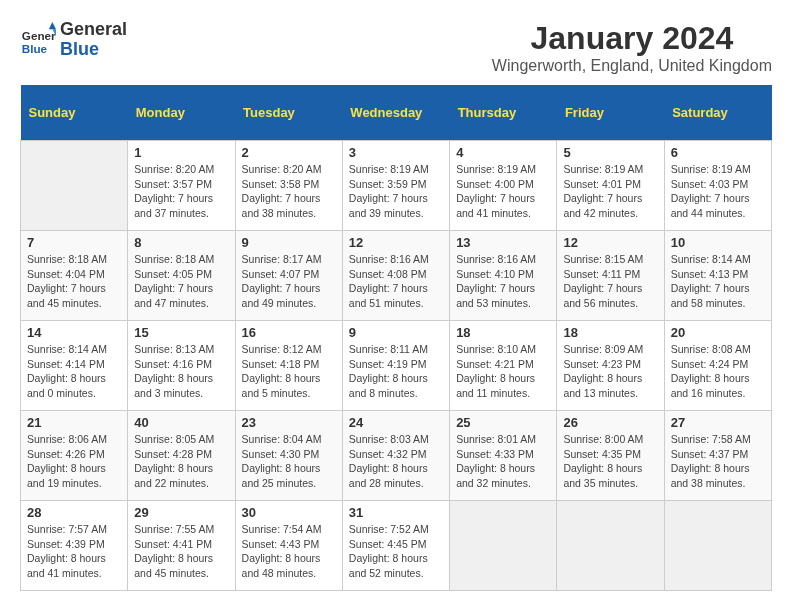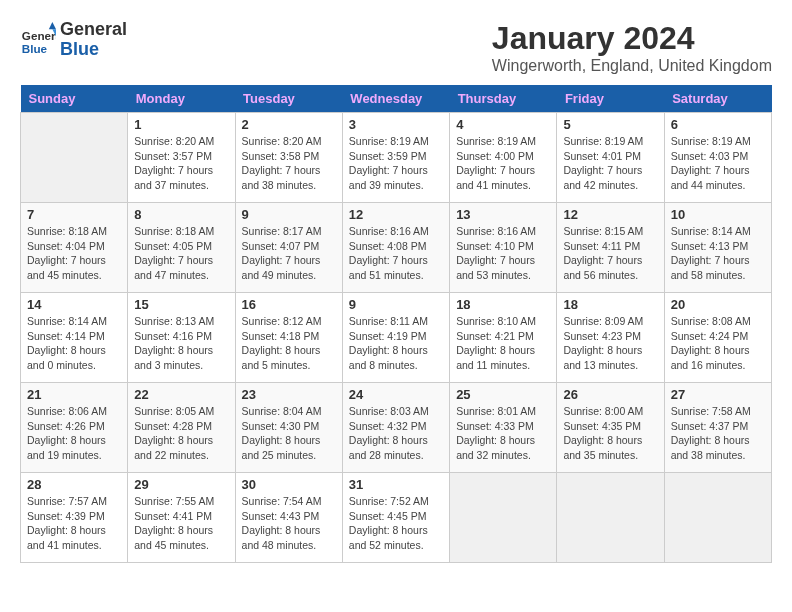--- a/index.html
+++ b/index.html
@@ -25,40 +25,40 @@
       font-size: 18px;
       font-weight: bold;
       color: #333;
       line-height: 1.1;
     }
     .logo-icon {
       width: 36px;
       height: 36px;
     }
     .title-section {
-      text-align: left;
+      text-align: center;
     }
     .month-title {
       font-size: 32px;
       font-weight: bold;
       color: #333;
     }
     .location {
       font-size: 16px;
       color: #555;
     }
     table {
       width: 100%;
       border-collapse: collapse;
       font-size: 11px;
     }
     thead tr th {
       background-color: #1a5fa8;
-      color: #f0abfc;
-      padding: 6px 8px;
+      color: #fde047;
+      padding: 20px 8px;
       text-align: left;
       font-size: 13px;
       font-weight: bold;
     }
     tbody tr td {
       border: 1px solid #ccc;
       vertical-align: top;
       padding: 4px 6px;
       height: 90px;
       width: 107px;
@@ -205,21 +205,21 @@
           <div class="day-number">20</div>
           <div class="day-info">Sunrise: 8:08 AM<br>Sunset: 4:24 PM<br>Daylight: 8 hours<br>and 16 minutes.</div>
         </td>
       </tr>
       <tr>
         <td>
           <div class="day-number">21</div>
           <div class="day-info">Sunrise: 8:06 AM<br>Sunset: 4:26 PM<br>Daylight: 8 hours<br>and 19 minutes.</div>
         </td>
         <td>
-          <div class="day-number">22</div>
+          <div class="day-number">40</div>
           <div class="day-info">Sunrise: 8:05 AM<br>Sunset: 4:28 PM<br>Daylight: 8 hours<br>and 22 minutes.</div>
         </td>
         <td>
           <div class="day-number">23</div>
           <div class="day-info">Sunrise: 8:04 AM<br>Sunset: 4:30 PM<br>Daylight: 8 hours<br>and 25 minutes.</div>
         </td>
         <td>
           <div class="day-number">24</div>
           <div class="day-info">Sunrise: 8:03 AM<br>Sunset: 4:32 PM<br>Daylight: 8 hours<br>and 28 minutes.</div>
         </td>

